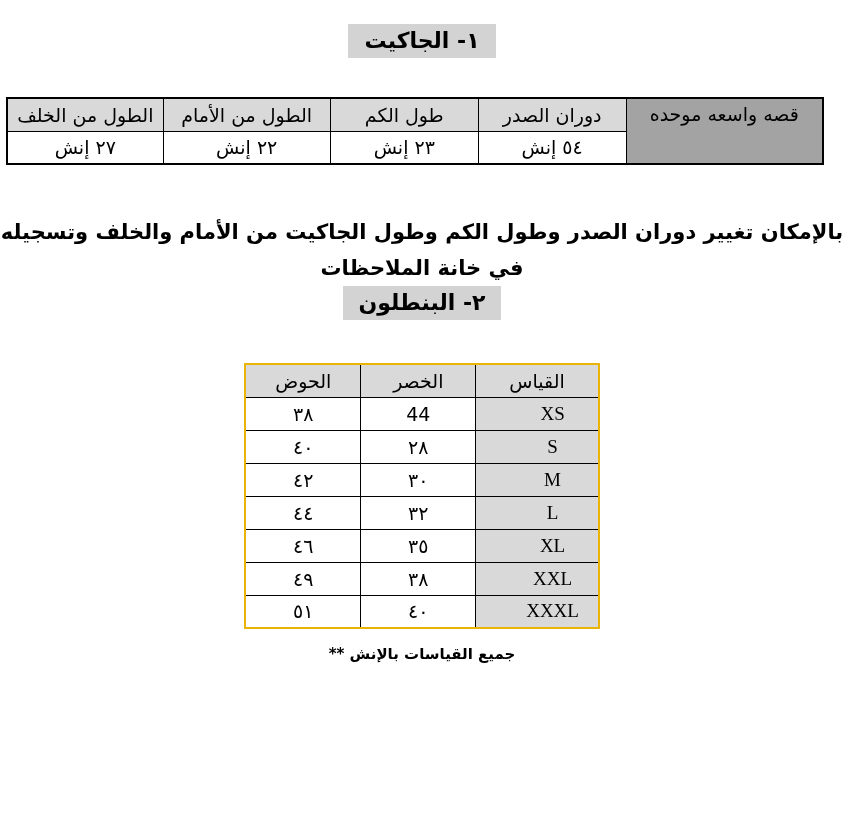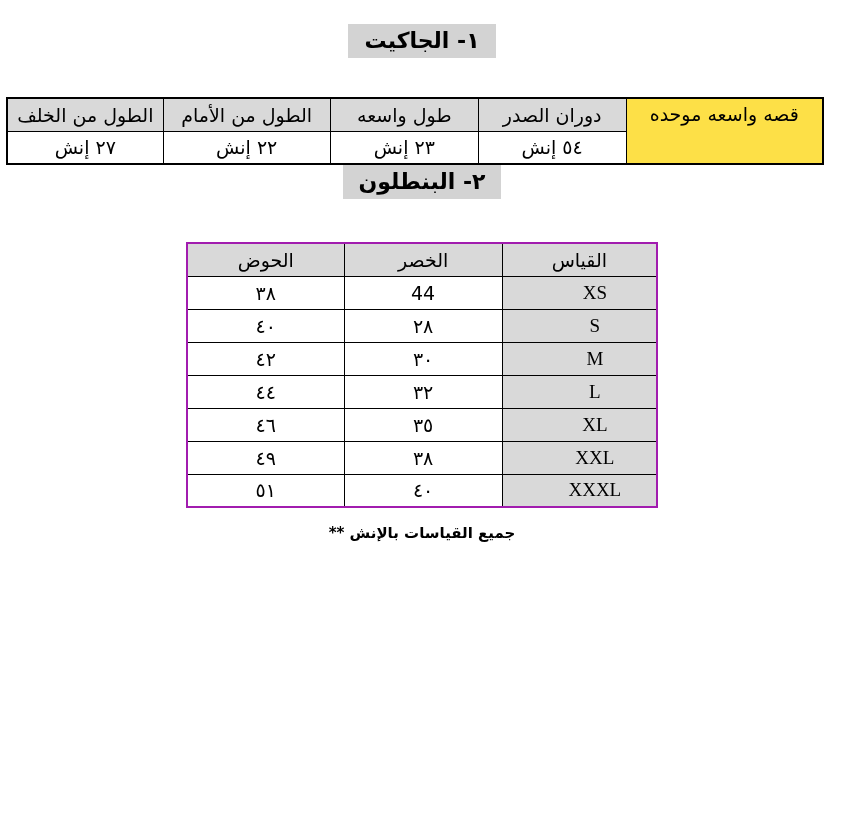--- a/index.html
+++ b/index.html
@@ -25,42 +25,42 @@
   }
 
   table { border-collapse: collapse; background: #ffffff; }
   td, th { border: 1.5px solid #000; text-align: center; vertical-align: middle; }
 
   
   .jacket-table { margin: 39px 0 0 6px; width: 818px; border: 2px solid #000; }
   .jacket-table td { height: 33px; font-size: 19px; font-weight: normal; }
   .jacket-table .hdr { background: #d9d9d9; }
   .jacket-table .merged {
-    background: #fde047;
+    background: #a3a3a3;
     vertical-align: top;
     padding-top: 4px;
   }
   .col-back  { width: 153px; }
   .col-front { width: 164px; }
   .col-sleeve{ width: 145px; }
   .col-chest { width: 145px; }
   .col-cut   { width: 193px; }
 
   .note {
     margin-top: 49px;
     text-align: center;
     font-weight: bold;
     font-size: 21px;
     line-height: 36px;
   }
 
   .title-row.second { }
 
   
-  .pants-table { margin: 43px auto 0 auto; width: 472px; border: 2px solid #a21caf; }
+  .pants-table { margin: 43px auto 0 auto; width: 356px; border: 2px solid #eab308; }
   .pants-table td, .pants-table th { height: 33px; font-size: 19px; font-weight: normal; }
   .pants-table th { background: #d9d9d9; }
   .col-hips  { width: 143px; }
   .col-waist { width: 144px; }
   .col-size  { width: 141px; }
   .size-cell {
     background: #d9d9d9;
     font-family: "Liberation Serif", "DejaVu Serif", serif;
     font-size: 21px;
     padding-left: 31px;
@@ -80,33 +80,37 @@
 
   <div class="title-row first">
     <span class="section-title">١- الجاكيت</span>
   </div>
 
   <table class="jacket-table">
     <tbody>
       <tr>
         <td class="hdr col-back">الطول من الخلف</td>
         <td class="hdr col-front">الطول من الأمام</td>
-        <td class="hdr col-sleeve">طول واسعه</td>
+        <td class="hdr col-sleeve">طول الكم</td>
         <td class="hdr col-chest">دوران الصدر</td>
         <td class="merged col-cut" rowspan="2">قصه واسعه موحده</td>
       </tr>
       <tr>
         <td>٢٧ إنش</td>
         <td>٢٢ إنش</td>
         <td>٢٣ إنش</td>
         <td>٥٤ إنش</td>
       </tr>
     </tbody>
   </table>
 
+  <div class="note">
+    <div>بالإمكان تغيير دوران الصدر وطول الكم وطول الجاكيت من الأمام والخلف وتسجيله</div>
+    <div>في خانة الملاحظات</div>
+  </div>
 
   <div class="title-row second">
     <span class="section-title">٢- البنطلون</span>
   </div>
 
   <table class="pants-table">
     <tbody>
       <tr>
         <th class="col-hips">الحوض</th>
         <th class="col-waist">الخصر</th>

